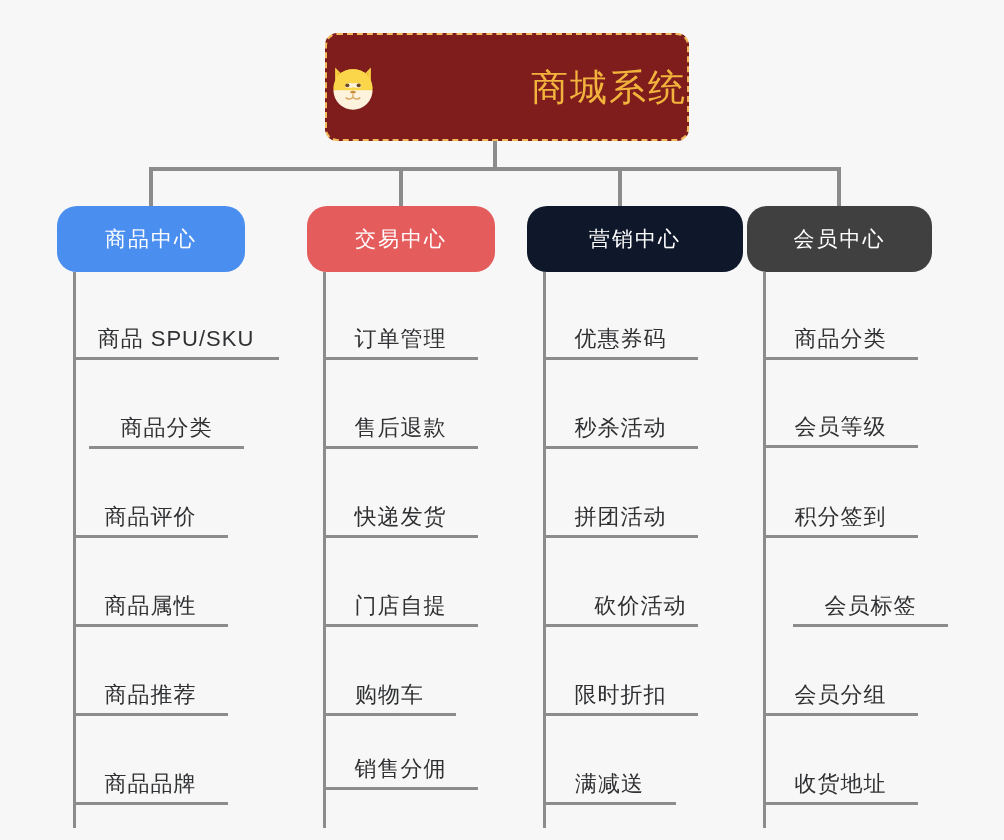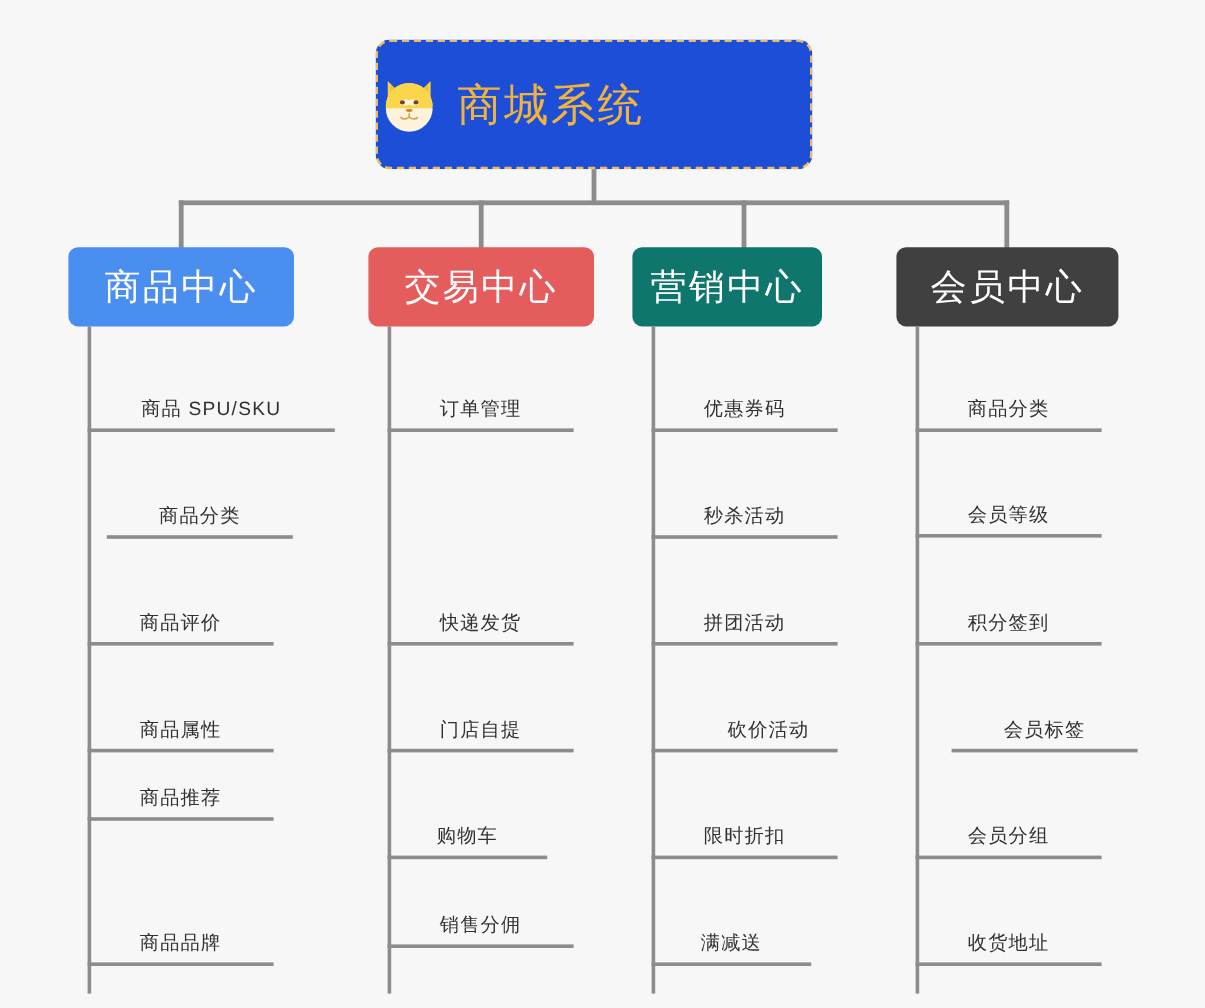--- a/index.html
+++ b/index.html
@@ -16,31 +16,31 @@
   }
 
   
   #diagram {
     position: absolute;
     inset: 0;
   }
 
   .title-card {
     position: absolute;
-    left: 313px;
+    left: 325px;
     top: 33px;
     width: 364px;
     height: 108px;
     box-sizing: border-box;
-    background: #1d4ed8;
+    background: #7f1d1d;
     border: 2px dashed #f0b95c;
     border-radius: 12px;
     display: flex;
     align-items: center;
-    justify-content: flex-start;
+    justify-content: space-between;
     gap: 14px;
   }
   .title-text {
     font-size: 37px;
     color: #f2b33d;
     letter-spacing: 2px;
     line-height: 1;
     white-space: nowrap;
   }
   .shiba-icon {
@@ -57,26 +57,26 @@
   }
   .v-line { width: 4px; }
   .h-line { height: 4px; }
 
   
   .cat-header {
     position: absolute;
     top: 206px;
     height: 66px;
     box-sizing: border-box;
-    border-radius: 8px;
+    border-radius: 20px;
     display: flex;
     align-items: center;
     justify-content: center;
     color: #ffffff;
-    font-size: 30px;
+    font-size: 21px;
     letter-spacing: 2px;
     white-space: nowrap;
   }
 
   
   .col-spine {
     position: absolute;
     width: 3px;
     background: #8c8c8c;
   }
@@ -84,21 +84,21 @@
     position: absolute;
     height: 88px;
     box-sizing: border-box;
     border-bottom: 3px solid #8c8c8c;
     display: flex;
     align-items: flex-end;
     justify-content: center;
     padding-bottom: 6px;
   }
   .item-label {
-    font-size: 16px;
+    font-size: 22px;
     color: #303133;
     letter-spacing: 1px;
     white-space: nowrap;
     line-height: 1.1;
   }
 </style>
 </head>
 <body>
 
 <div id="diagram">
@@ -142,48 +142,51 @@
   </div>
   <div class="item" style="left:89px; top:361px; width:155px;">
     <span class="item-label">商品分类</span>
   </div>
   <div class="item" style="left:73px; top:450px; width:155px;">
     <span class="item-label">商品评价</span>
   </div>
   <div class="item" style="left:73px; top:539px; width:155px;">
     <span class="item-label">商品属性</span>
   </div>
-  <div class="item" style="left:73px; top:596px; width:155px;text-align:right;">
+  <div class="item" style="left:73px; top:628px; width:155px;text-align:right;">
     <span class="item-label">商品推荐</span>
   </div>
   <div class="item" style="left:73px; top:717px; width:155px;">
     <span class="item-label">商品品牌</span>
   </div>
 
   <div class="cat-header" style="left:307px; width:188px; background:#e55c5c;">
     <span>交易中心</span>
   </div>
   <div class="col-spine" style="left:323px; top:272px; height:556px;"></div>
   <div class="item" style="left:323px; top:272px; width:155px;">
     <span class="item-label">订单管理</span>
   </div>
+  <div class="item" style="left:323px; top:361px; width:155px;">
+    <span class="item-label">售后退款</span>
+  </div>
   <div class="item" style="left:323px; top:450px; width:155px;">
     <span class="item-label">快递发货</span>
   </div>
   <div class="item" style="left:323px; top:539px; width:155px;">
     <span class="item-label">门店自提</span>
   </div>
   <div class="item" style="left:323px; top:628px; width:133px;">
     <span class="item-label">购物车</span>
   </div>
   <div class="item" style="left:323px; top:702px; width:155px;">
     <span class="item-label">销售分佣</span>
   </div>
 
-  <div class="cat-header" style="left:527px; width:158px; background:#0f766e;">
+  <div class="cat-header" style="left:527px; width:216px; background:#0f172a;">
     <span>营销中心</span>
   </div>
   <div class="col-spine" style="left:543px; top:272px; height:556px;"></div>
   <div class="item" style="left:543px; top:272px; width:155px;">
     <span class="item-label">优惠券码</span>
   </div>
   <div class="item" style="left:543px; top:361px; width:155px;">
     <span class="item-label">秒杀活动</span>
   </div>
   <div class="item" style="left:543px; top:450px; width:155px;">

